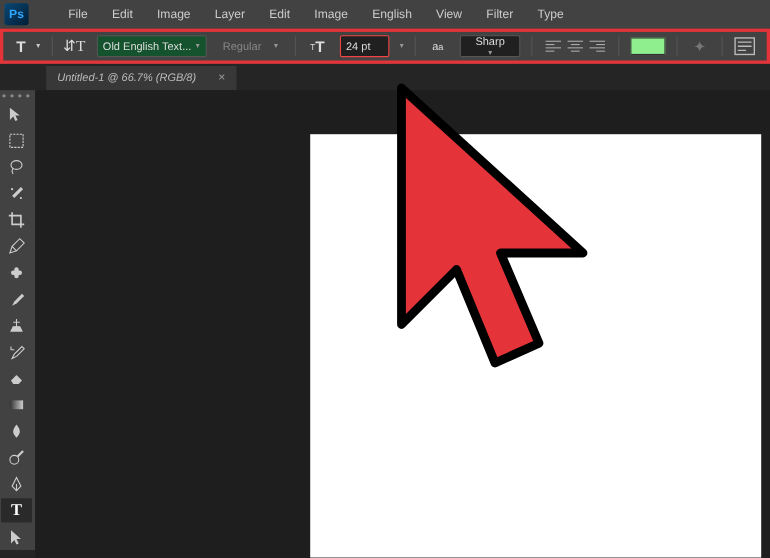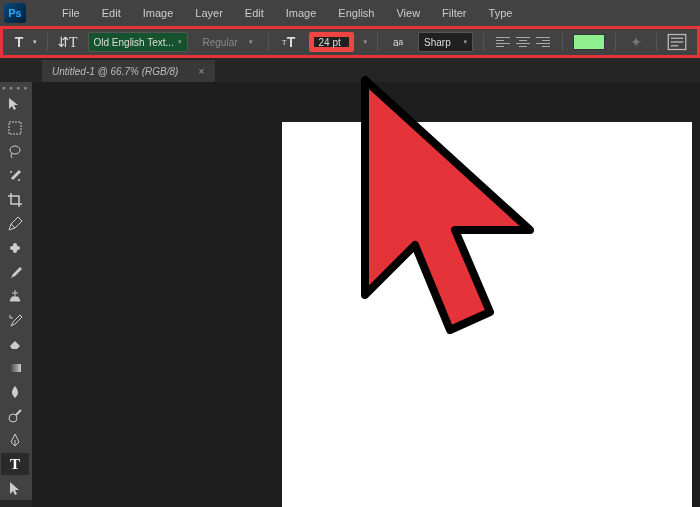--- a/index.html
+++ b/index.html
@@ -7,22 +7,22 @@
 
 .menubar { height: 26px; background: #424242; display: flex; align-items: center; padding: 0 4px; gap: 2px; }
 .ps-logo { width: 22px; height: 20px; background: linear-gradient(135deg, #0a4876, #001e36); border-radius: 3px; display: flex; align-items: center; justify-content: center; color: #31a8ff; font-weight: bold; font-size: 11px; margin-right: 24px; }
 .menu-item { color: #ccc; font-size: 11px; padding: 4px 10px; cursor: pointer; text-align: center; }
 
 .options-bar { height: 32px; background: #424242; border: 3px solid #e4343a; display: flex; align-items: center; padding: 0 6px; gap: 10px; position: relative; }
 .opt-icon { width: 20px; height: 20px; display: flex; align-items: center; justify-content: center; color: #ddd; font-size: 14px; }
 .opt-dropdown-arrow { font-size: 7px; color: #ccc; margin-left: -6px; }
 .font-dropdown { background: #14532d; border: 1px solid #555; height: 20px; width: 100px; display: flex; align-items: center; justify-content: space-between; padding: 0 5px; color: #ddd; font-size: 10px; border-radius: 2px; }
 .style-dropdown { height: 20px; width: 60px; display: flex; align-items: center; justify-content: space-between; padding: 0 5px; color: #888; font-size: 10px; }
-.size-dropdown { background: #202020; border: 5px solid #ef4444; height: 20px; width: 45px; display: flex; align-items: center; padding: 0 5px; color: #ddd; font-size: 10px; border-radius: 2px; }
-.aa-dropdown { background: #202020; border: 1px solid #555; height: 20px; width: 55px; display: flex; align-items: center; justify-content: space-between; padding: 0 5px; color: #ddd; font-size: 10px; border-radius: 2px; }
+.size-dropdown { background: #202020; border: 1px solid #ef4444; height: 20px; width: 45px; display: flex; align-items: center; padding: 0 5px; color: #ddd; font-size: 10px; border-radius: 2px; }
+.aa-dropdown { background: #202020; border: 1px solid #555; height: 20px; width: 55px; display: flex; align-items: center; justify-content: space-between; padding: 0 5px; color: #ddd; font-size: 10px; border-radius: 2px; flex-direction: column; }
 .align-group { display: flex; gap: 2px; }
 .align-btn { width: 18px; height: 18px; display: flex; flex-direction: column; justify-content: center; gap: 2px; padding: 2px; }
 .align-line { height: 1px; background: #aaa; }
 .color-swatch { width: 32px; height: 16px; background: #8fef8f; border: 1px solid #333; }
 .vert-sep { width: 1px; height: 18px; background: #555; }
 .dd-caret { font-size: 7px; color: #999; }
 
 .tab-bar { height: 24px; background: #252525; display: flex; align-items: flex-end; padding-left: 42px; }
 .doc-tab { background: #383838; height: 22px; padding: 0 10px; display: flex; align-items: center; color: #bbb; font-size: 10px; gap: 20px; font-style: italic; }
 .tab-close { font-style: normal; color: #999; font-size: 11px; }

